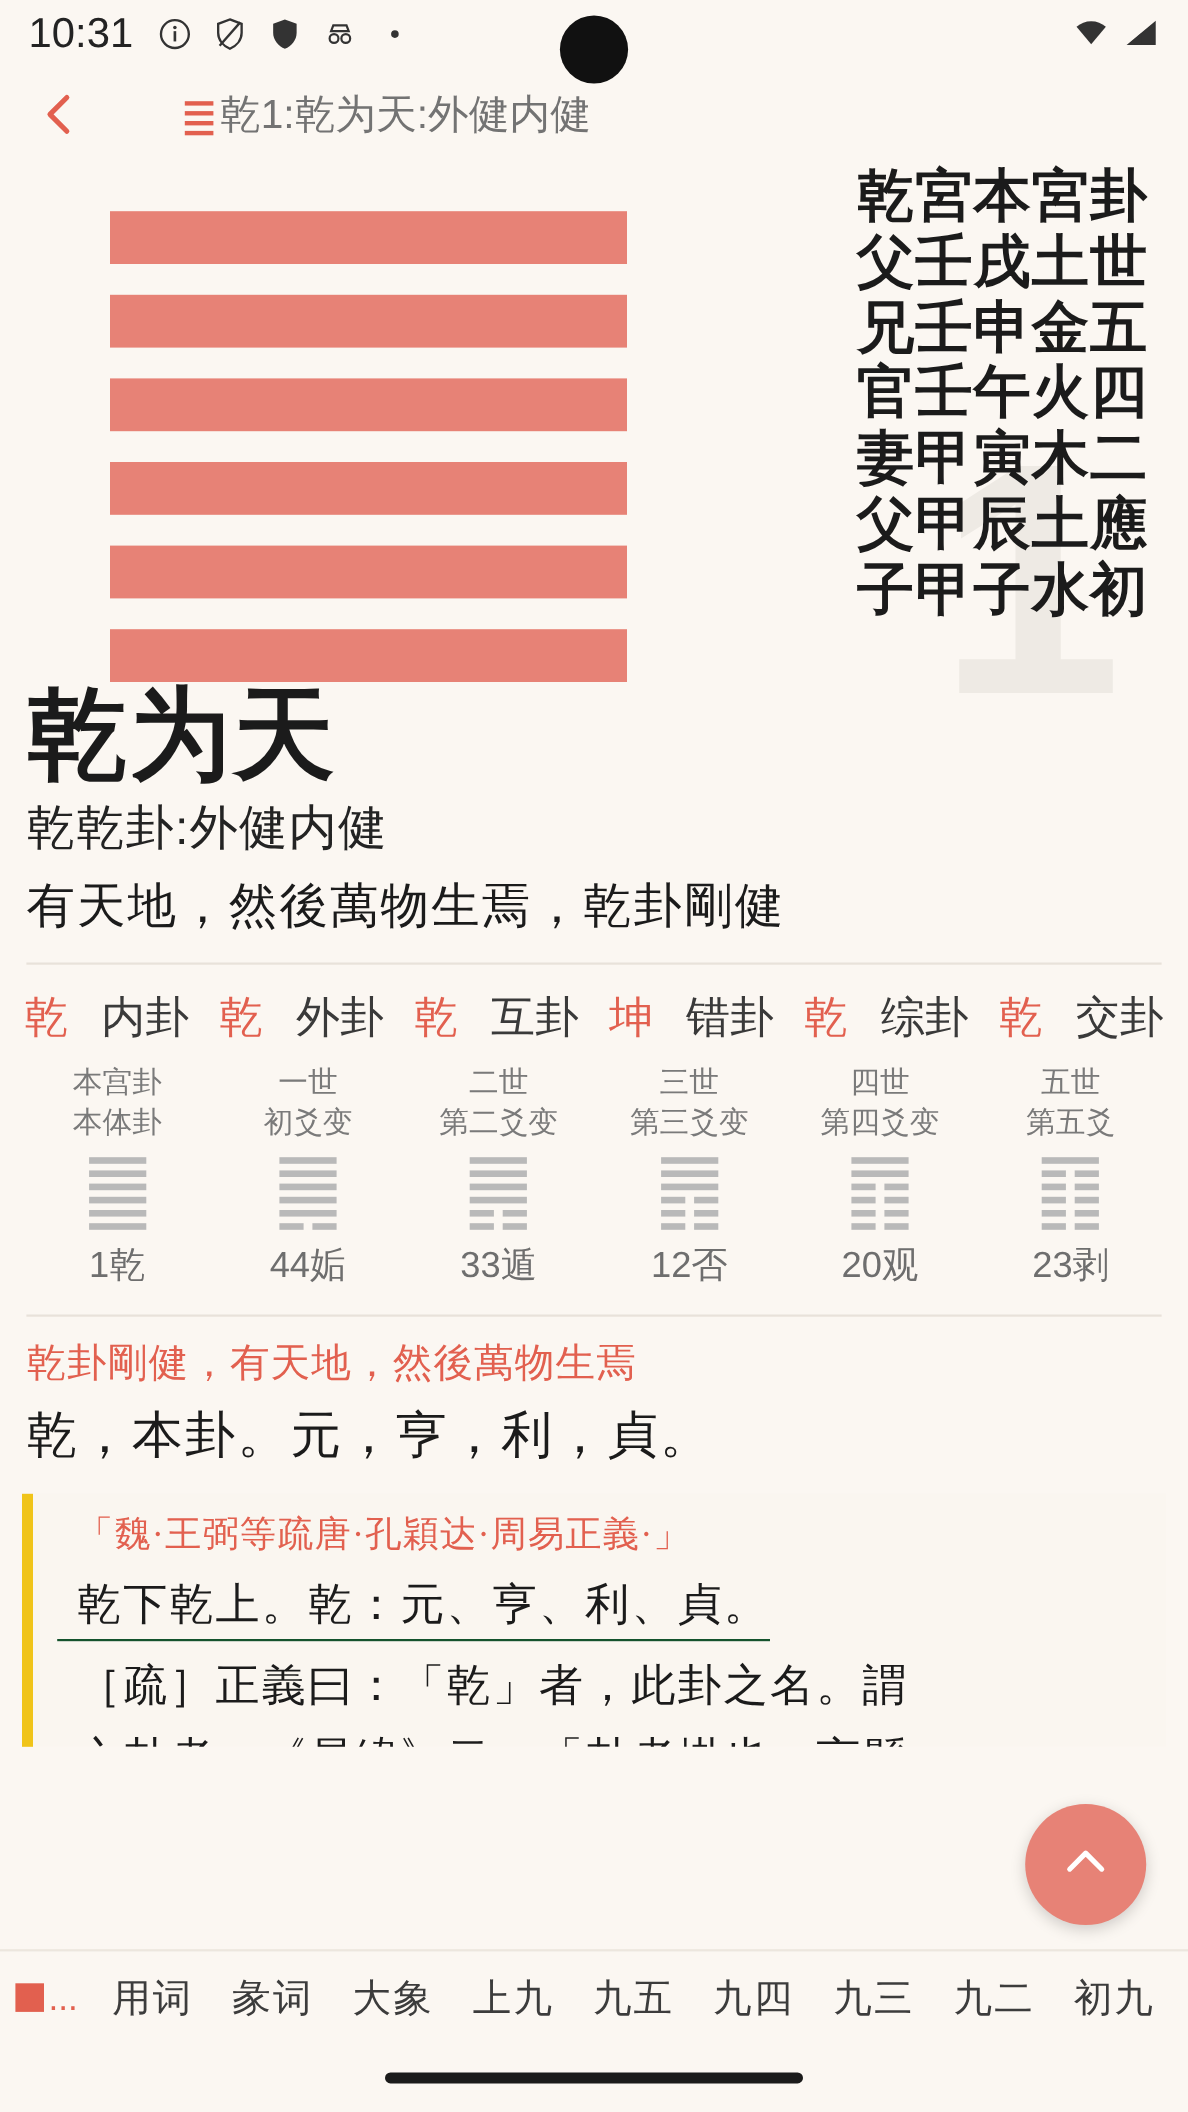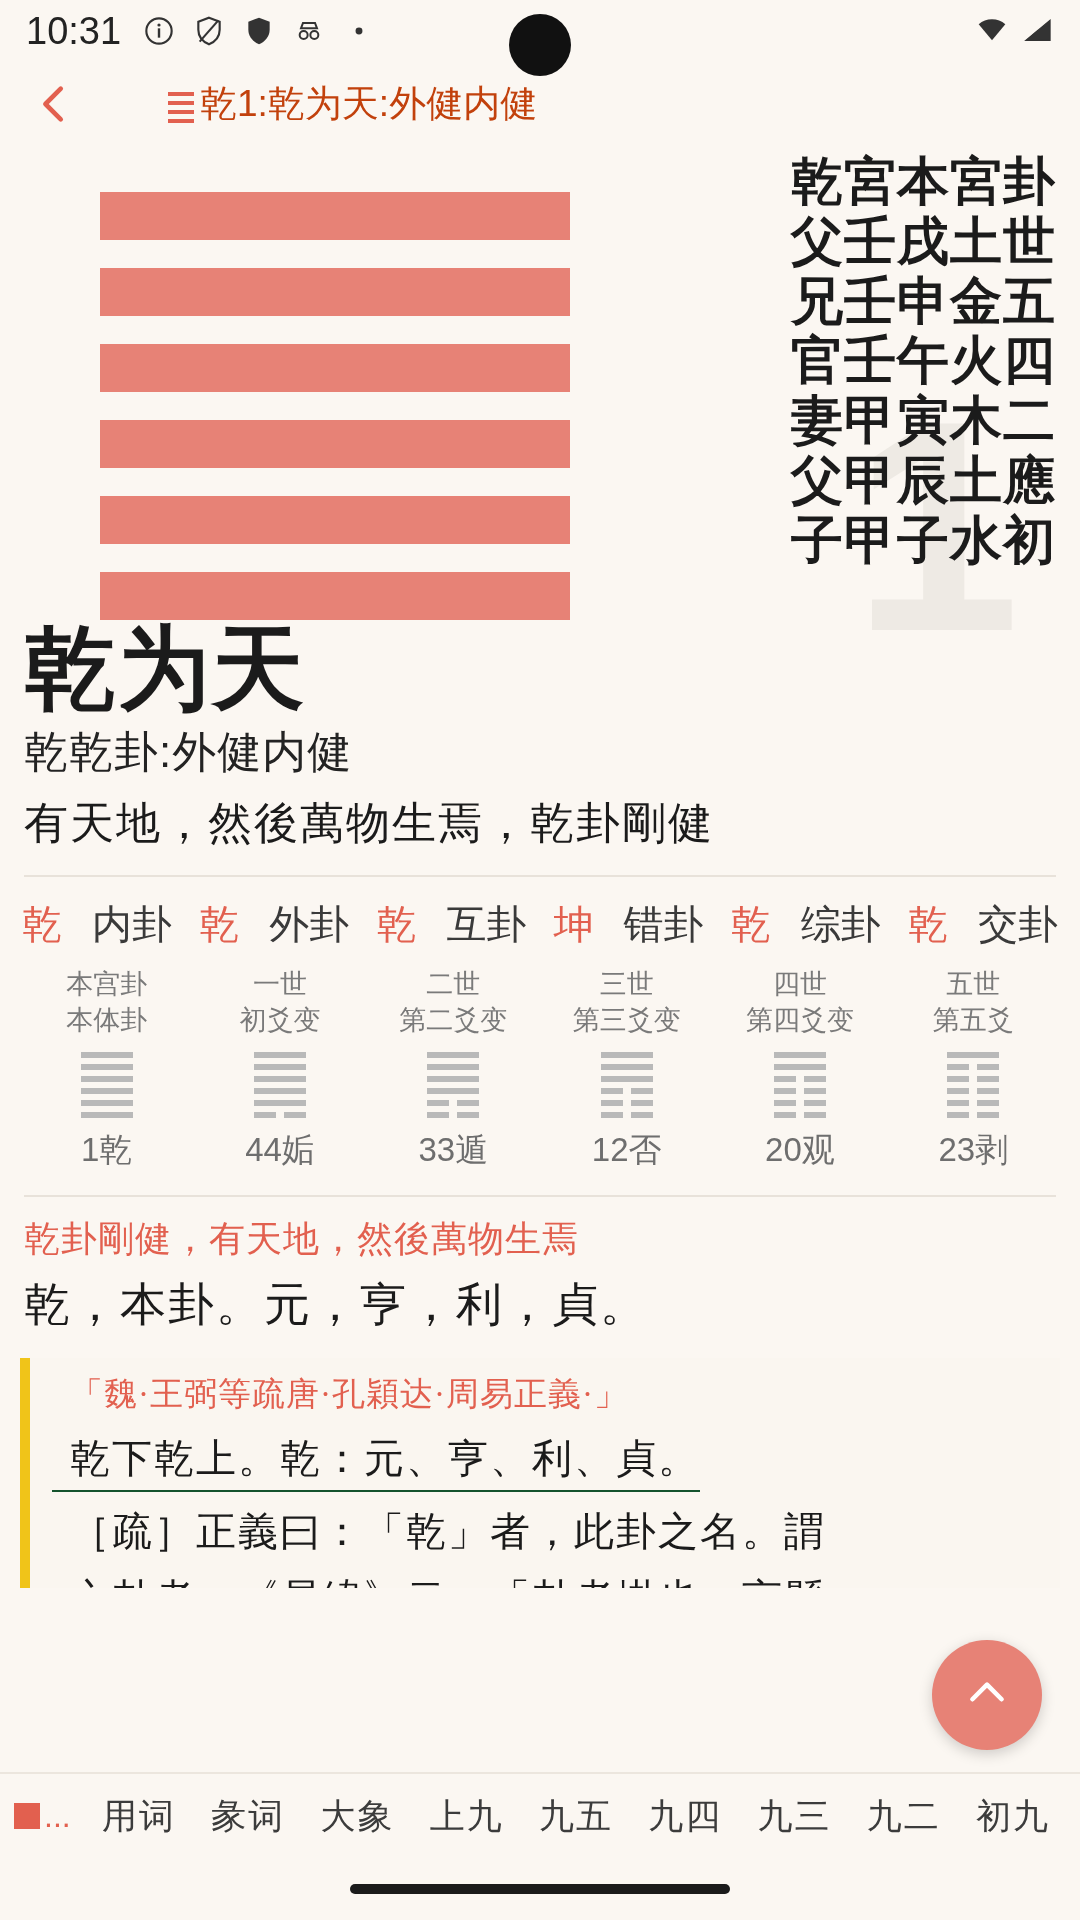--- a/index.html
+++ b/index.html
@@ -48,21 +48,21 @@
     display: flex; align-items: center;
     padding: 0 20px;
   }
   .back-btn {
     width: 70px; height: 70px;
     display: flex; align-items: center; justify-content: center;
     color: #e2604f;
     flex: 0 0 auto;
   }
   .appbar-title {
-    font-size: 37px; color: #c2410c;
+    font-size: 37px; color: #737373;
     display: flex; align-items: center;
     margin-left: 78px;
     white-space: nowrap;
   }
   .title-glyph {
     display: inline-block;
     width: 26px; height: 30px;
     margin-right: 6px;
     position: relative;
     top: 3px;
@@ -86,23 +86,23 @@
   }
   .hex-line {
     height: 48px;
     background: #e78276;
     margin-bottom: 28px;
     width: 470px;
   }
 
   .hex-labels {
     position: absolute;
-    right: 24px; top: 6px;
+    right: 36px; top: 6px;
     text-align: right;
-    font-family: Liberation Sans, sans-serif;
+    font-family: Liberation Mono, monospace;
     font-weight: bold;
   }
   .hex-labels div {
     font-size: 52px;
     line-height: 1.15;
     color: #1b1b1b;
     white-space: nowrap;
     letter-spacing: 1px;
   }
 

